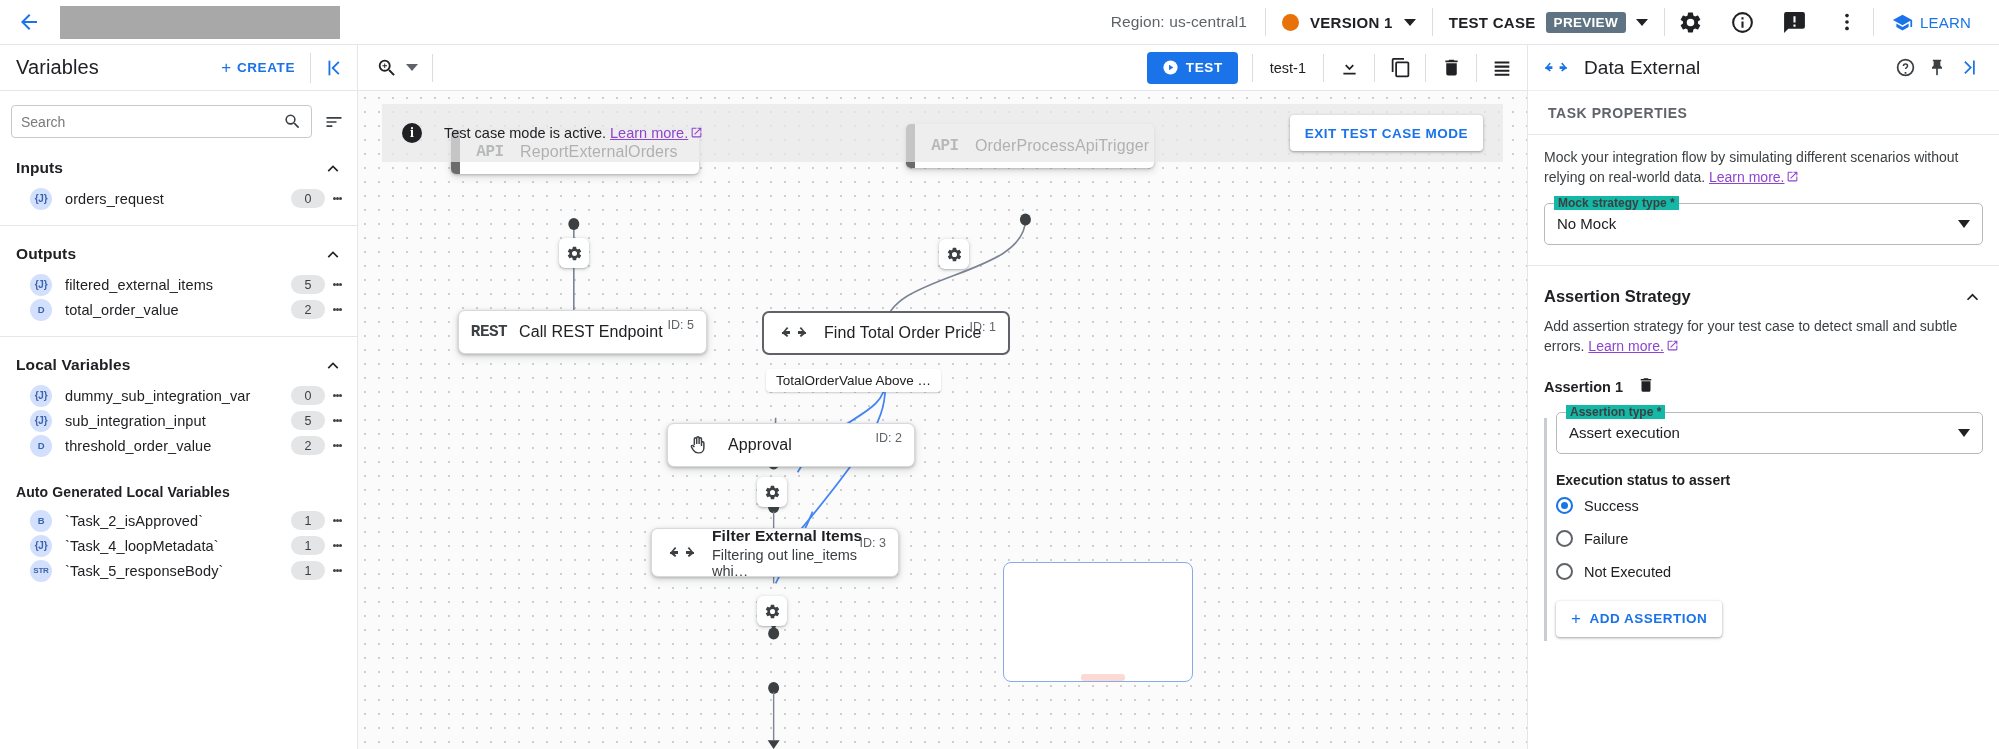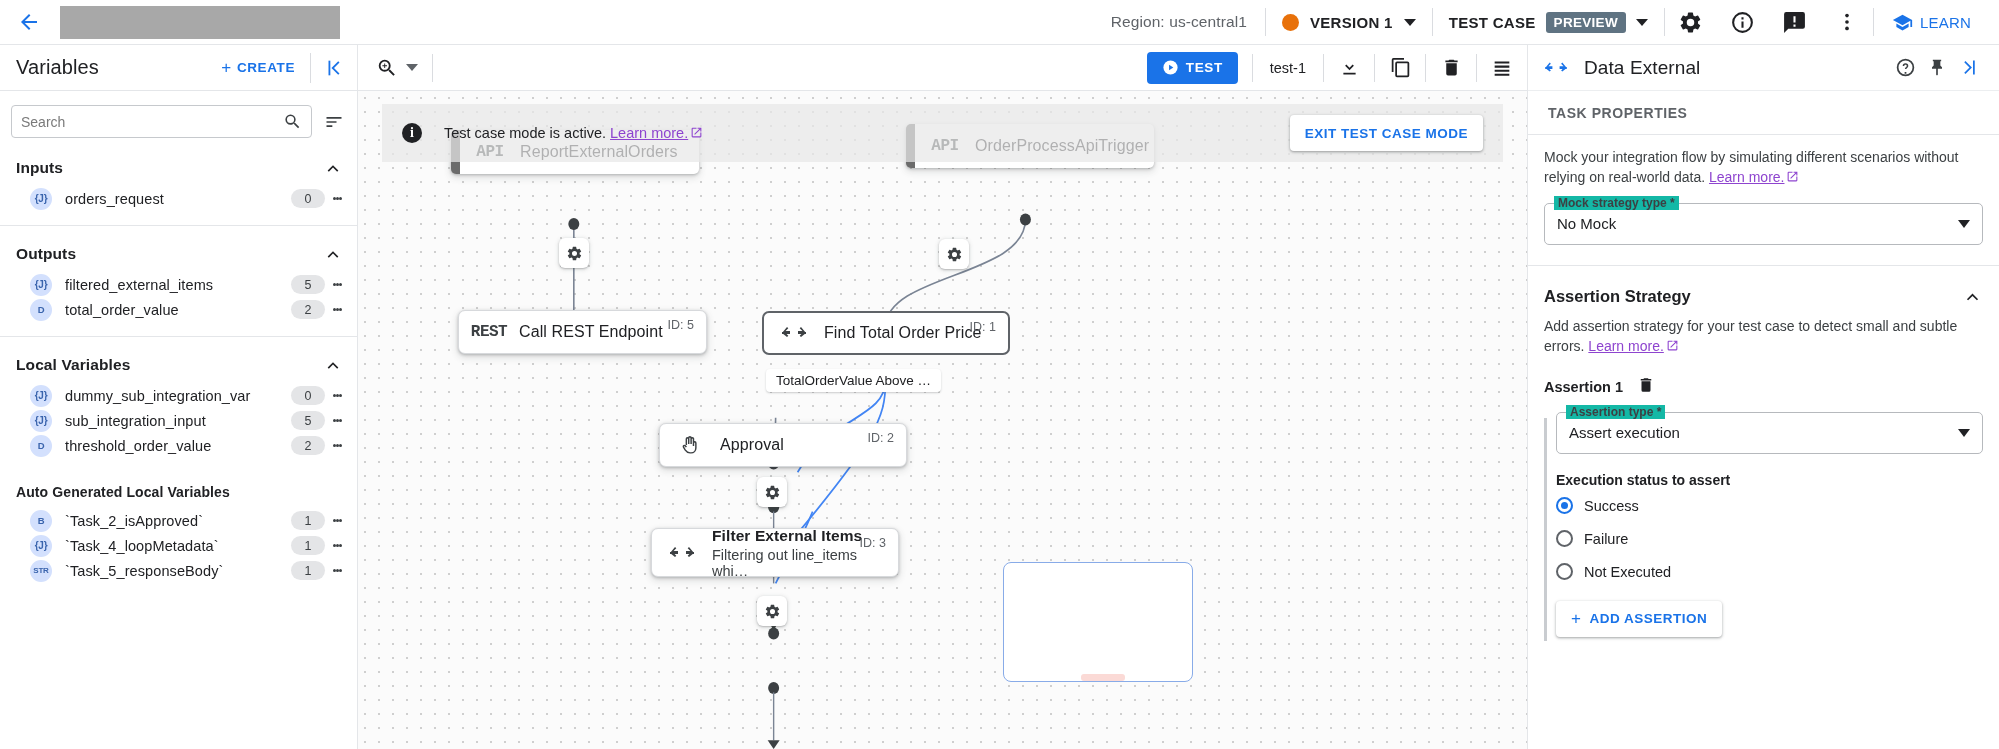--- a/index.html
+++ b/index.html
@@ -517,21 +517,21 @@
             <svg width="26" height="20" viewBox="0 0 26 20">
                 <path fill="#3c4043" d="M1 9h8v2H1zM6 4l1.3 1.3L4.6 8H9v2H4.6l2.7 2.7L6 14 1 10zM25 9h-8v2h8zM20 4l-1.3 1.3L21.4 8H17v2h4.4l-2.7 2.7L20 14l5-4z" transform="scale(-1,1) translate(-26,0)"></path>
               </svg>
           </div>
           <div class="node-body">
             <div class="node-title">Find Total Order Price</div>
           </div>
           <div class="node-id">ID: 1</div>
         </div>
 
-        <div class="node plain" style="left:301px; top:332px; width:248px; height:44px;">
+        <div class="node plain" style="left:309px; top:332px; width:248px; height:44px;">
           <div class="node-ic">
             <svg width="22" height="22" viewBox="0 0 24 24">
                 <path fill="none" stroke="#3c4043" stroke-width="1.6" d="M8 12V5.5a1.3 1.3 0 0 1 2.6 0V11m0-.5V4.3a1.3 1.3 0 0 1 2.6 0V11m0-.8V5.4a1.3 1.3 0 0 1 2.6 0V13m0-3.2a1.3 1.3 0 0 1 2.6 0v5.4c0 3-2.3 5.4-5.3 5.4h-1c-2.6 0-4-1.2-5.2-3l-2-3.2a1.3 1.3 0 0 1 2-1.6L8 14.4"></path>
               </svg>
           </div>
           <div class="node-body">
             <div class="node-title">Approval</div>
           </div>
           <div class="node-id">ID: 2</div>
         </div>

